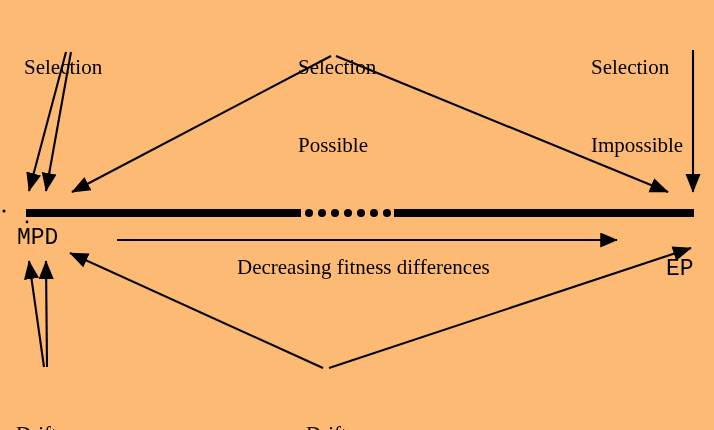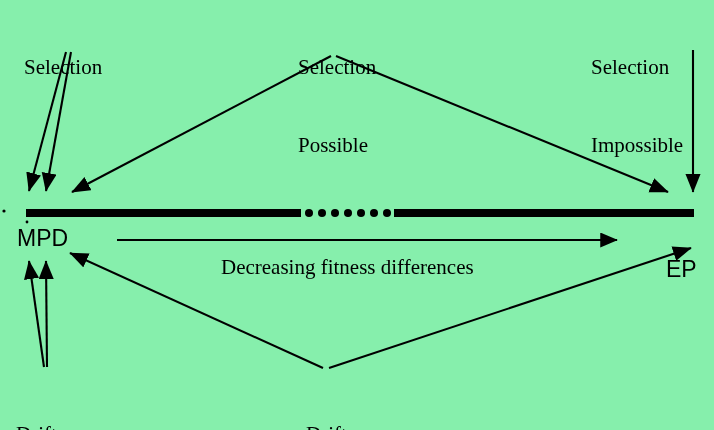--- a/index.html
+++ b/index.html
@@ -4,21 +4,21 @@
 <style>
   html, body {
     margin: 0;
     padding: 0;
     background: #ffffff;
   }
   #canvas {
     position: relative;
     width: 714px;
     height: 430px;
-    background: #86efac;
+    background: #fdba74;
     overflow: hidden;
     font-family: "Liberation Serif", "DejaVu Serif", serif;
     color: #000000;
   }
   svg.layer {
     position: absolute;
     left: 0;
     top: 0;
     width: 714px;
     height: 430px;
@@ -28,21 +28,21 @@
     font-family: "Liberation Serif", "DejaVu Serif", serif;
     font-size: 21px;
     line-height: 25px;
     color: #000000;
     white-space: pre;
     letter-spacing: 0px;
   }
   .lbl.two-line { line-height: 26px; }
   .endpoint {
     position: absolute;
-    font-family: Liberation Sans, sans-serif;
+    font-family: Liberation Mono, monospace;
     font-size: 23px;
     line-height: 25px;
     color: #000000;
     white-space: pre;
   }
   .axis-caption {
     position: absolute;
     font-family: "Liberation Serif", "DejaVu Serif", serif;
     font-size: 21px;
     line-height: 24px;
@@ -75,21 +75,21 @@
   </div>
 
   <div class="lbl two-line" style="left:306px; top:369px;">
     <div>Drift</div>
     
   </div>
 
   <div class="endpoint" style="left:17px; top:226px;">MPD</div>
   <div class="endpoint" style="left:666px; top:226px;margin-top:31px;">EP</div>
 
-  <div class="axis-caption" style="left:221px; top:255px;">Decreasing fitness differences</div>
+  <div class="axis-caption" style="left:237px; top:255px;">Decreasing fitness differences</div>
 
   <svg class="layer" viewBox="0 0 714 430">
     <defs>
       <marker id="ah" markerWidth="10" markerHeight="10" refX="8.6" refY="3.6" orient="auto" markerUnits="strokeWidth">
         <path d="M0,0 L9,3.6 L0,7.2 z" fill="#000000"></path>
       </marker>
       <marker id="ah-fat" markerWidth="9" markerHeight="9" refX="7.6" refY="3.4" orient="auto" markerUnits="strokeWidth">
         <path d="M0,0 L8,3.4 L0,6.8 z" fill="#000000"></path>
       </marker>
     </defs>

